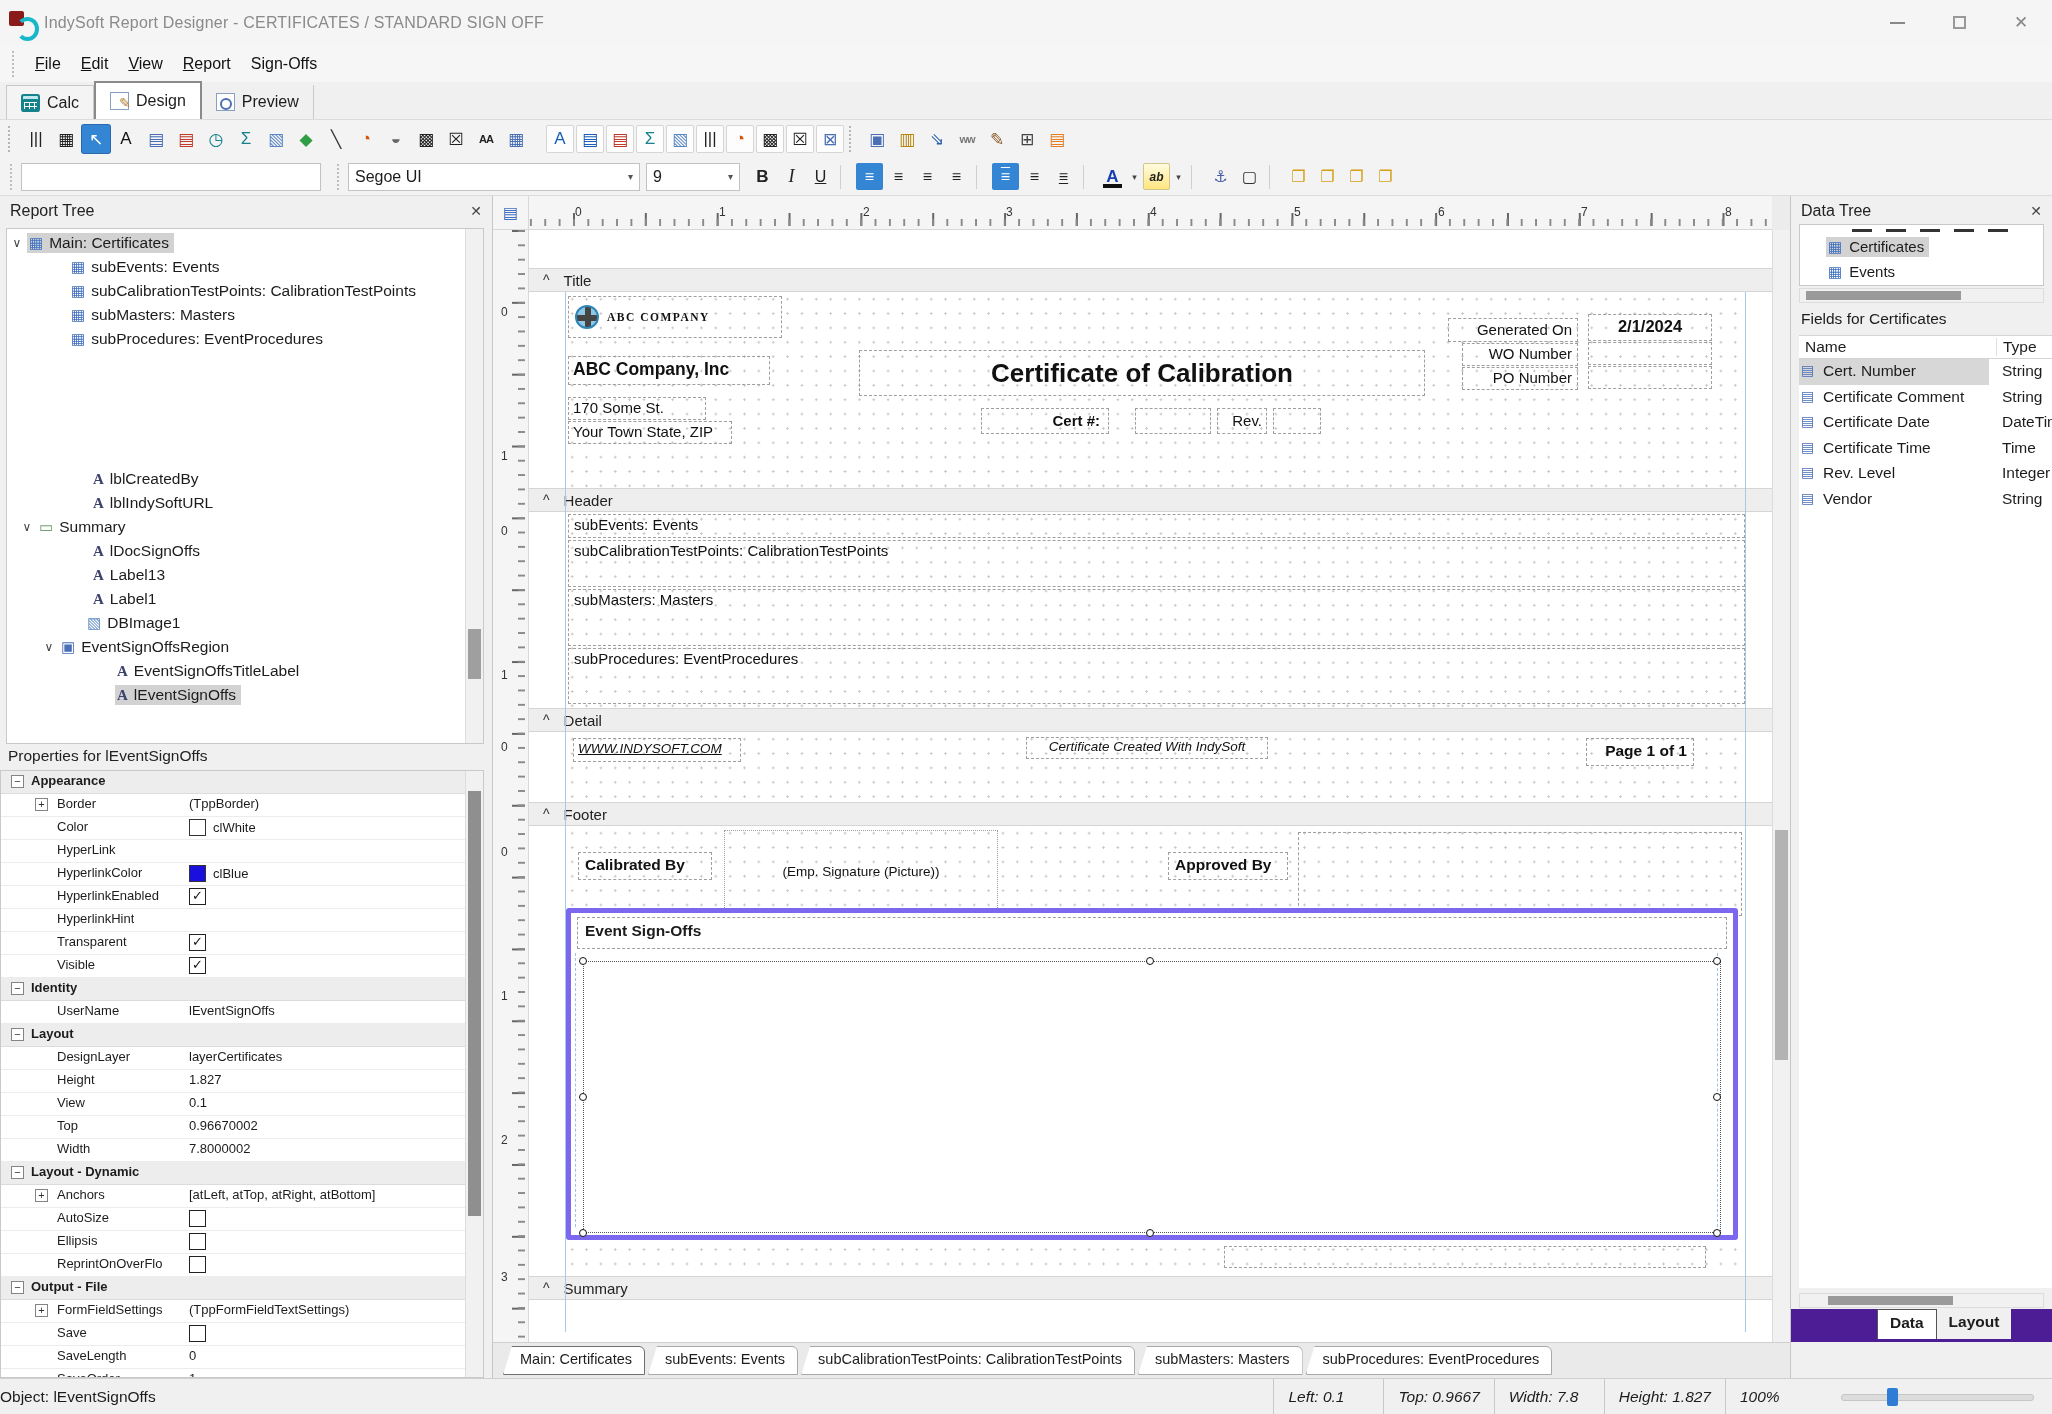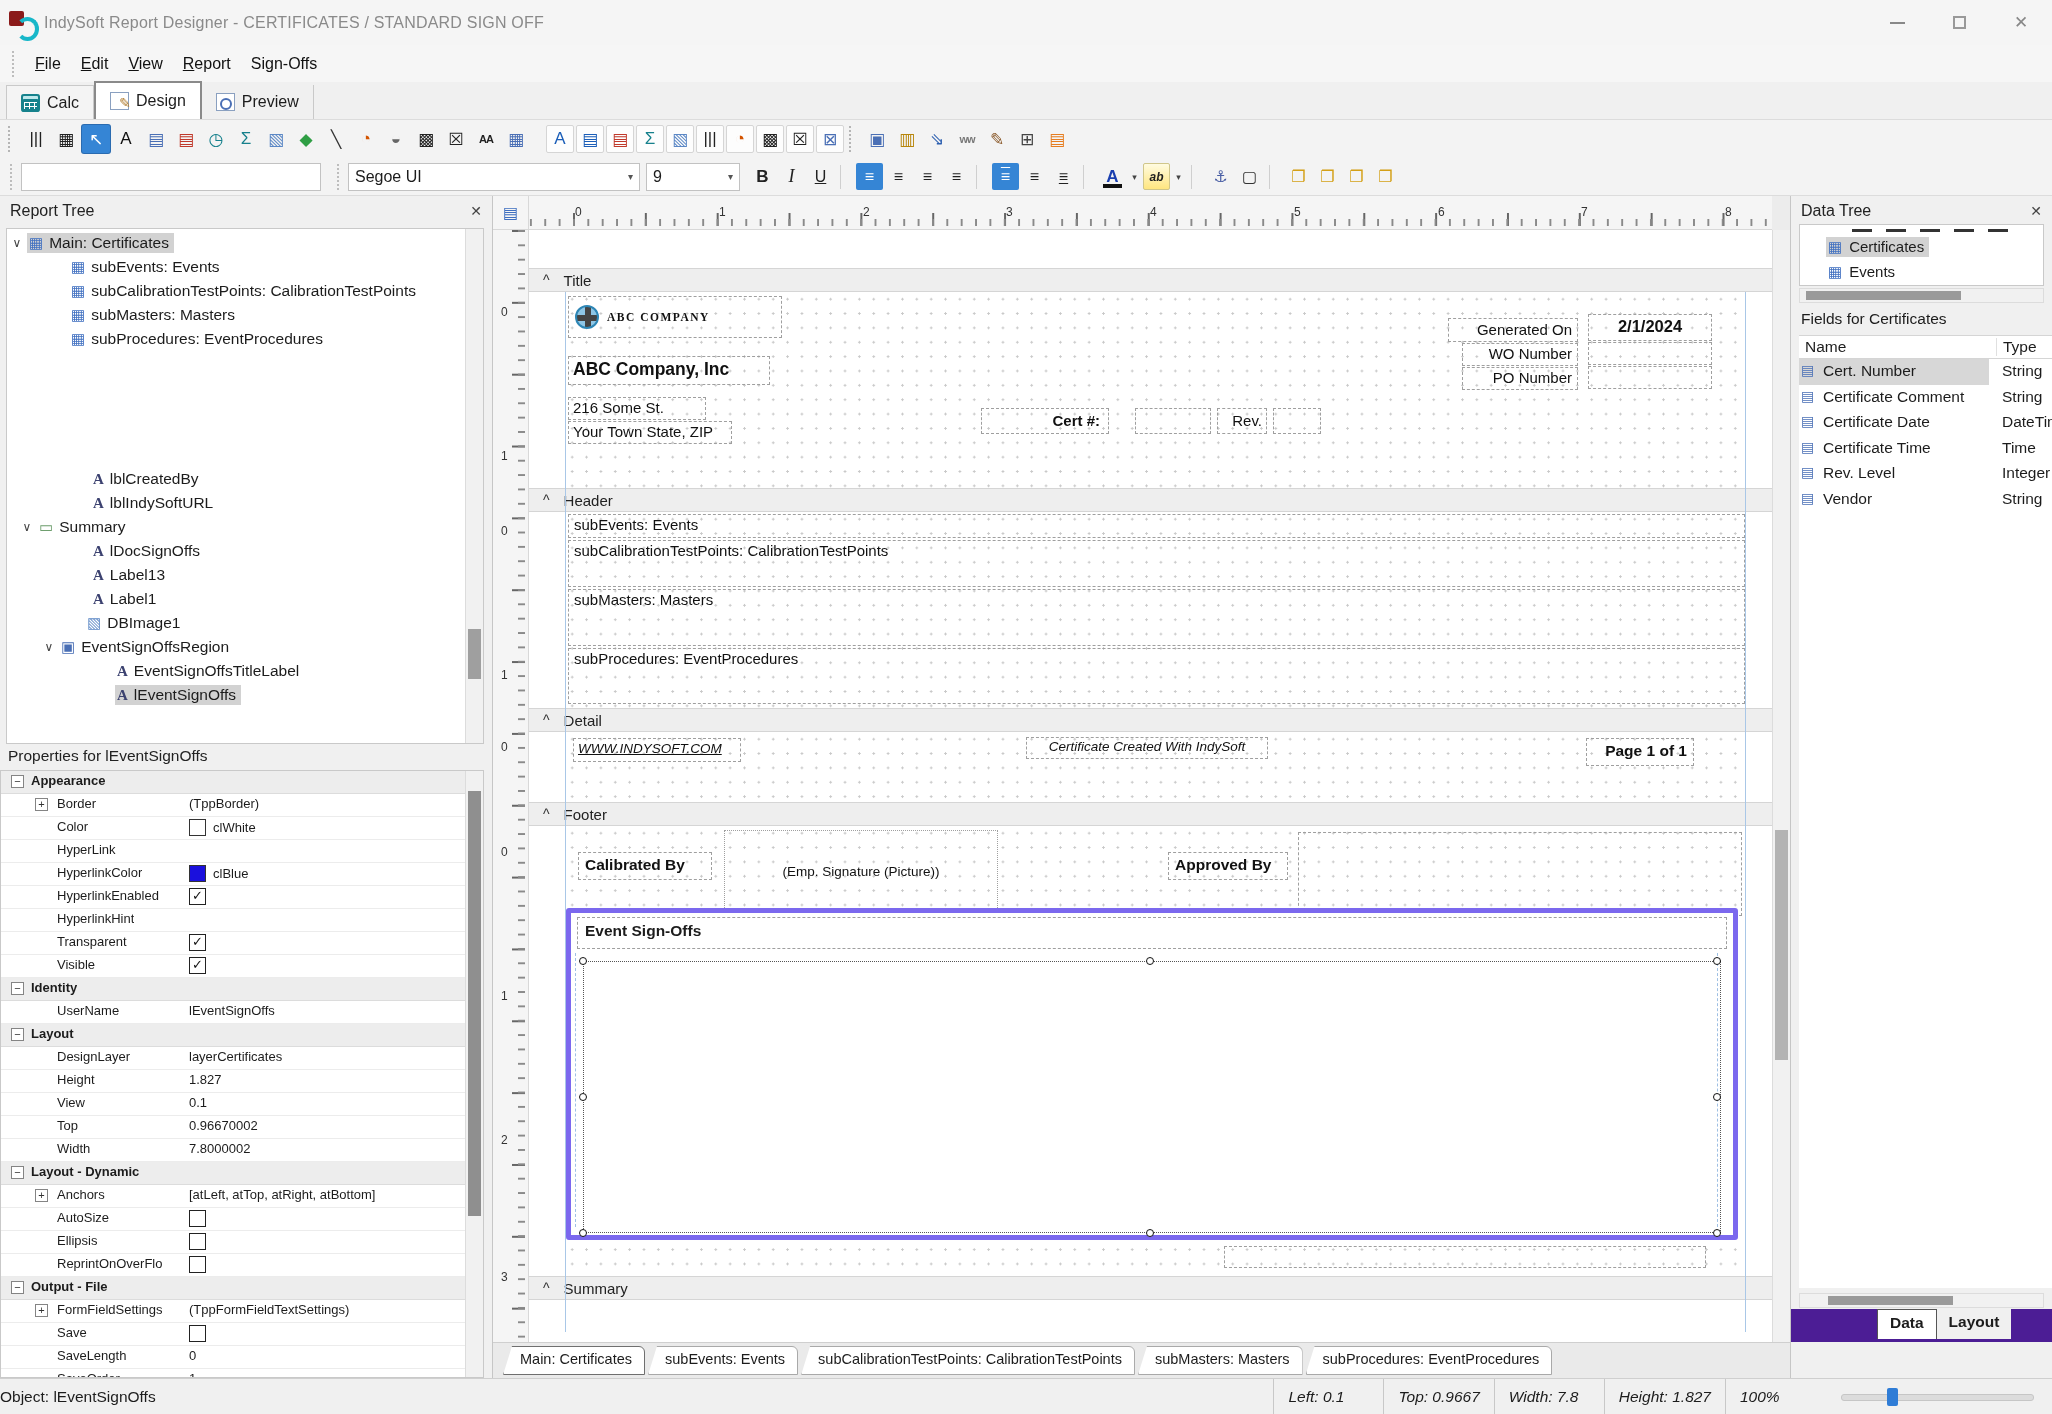--- a/index.html
+++ b/index.html
@@ -655,22 +655,23 @@
         <div class="bandstrip s-title">
             <span>Title</span>
           </div>
         <div class="bandc c-title">
           <div class="grid"></div>
           <div class="el el-logo">
             <span class="logo-globe"></span>
             <span class="logo-text">ABC COMPANY</span>
           </div>
           <div class="el el-company">ABC  Company, Inc</div>
-          <div class="el el-addr1">216 Some St.</div>
+          <div class="el el-addr1">170 Some St.</div>
           <div class="el el-addr2">Your Town State, ZIP</div>
+          <div class="el el-certtitle">Certificate of Calibration</div>
           <div class="el el-certlbl">Cert #:</div>
           <div class="el el-certval"></div>
           <div class="el el-revlbl">Rev.</div>
           <div class="el el-revval"></div>
           <div class="el el-genlbl">Generated On</div>
           <div class="el el-genval">2/1/2024</div>
           <div class="el el-wolbl">WO Number</div>
           <div class="el el-woval"></div>
           <div class="el el-polbl">PO Number</div>
           <div class="el el-poval"></div>

